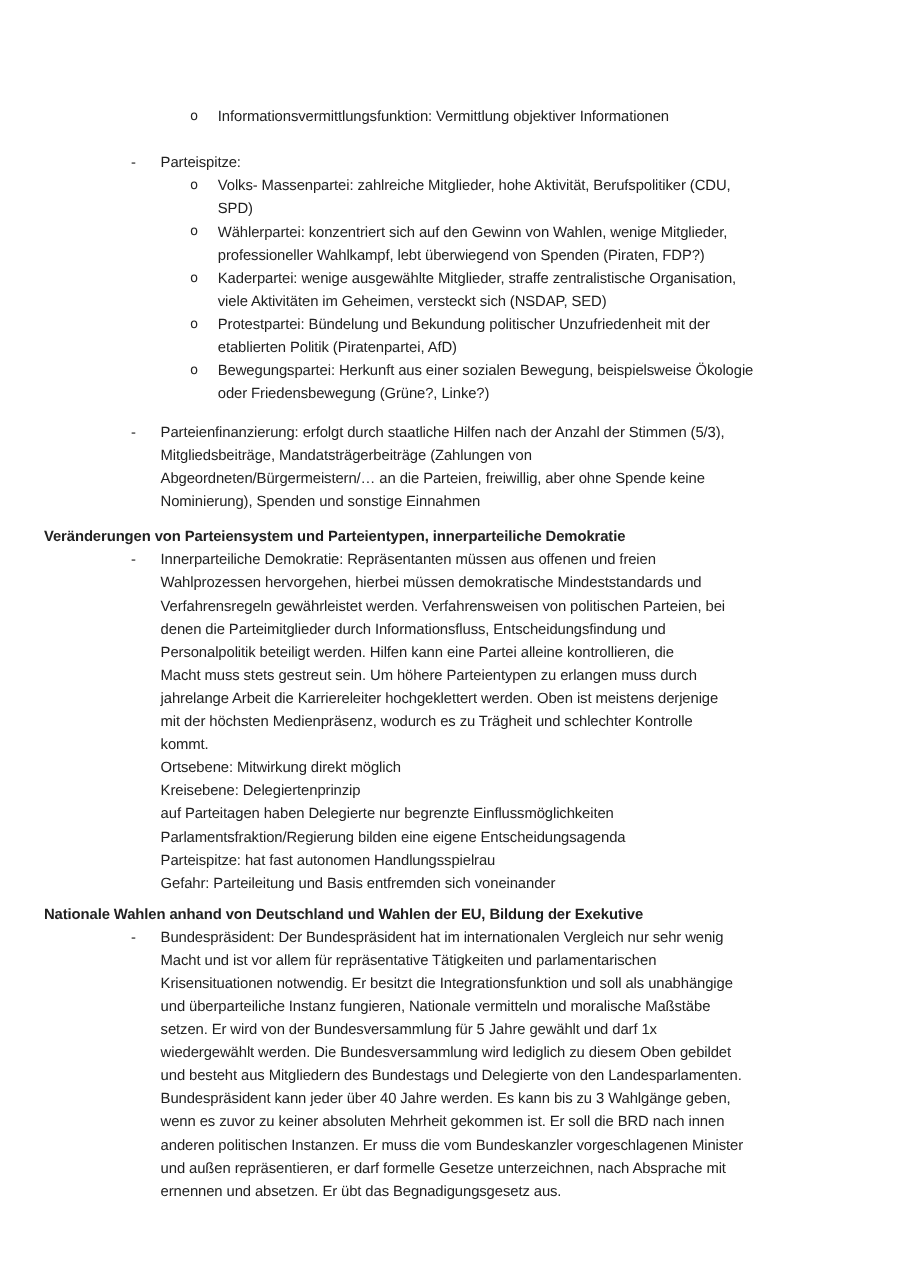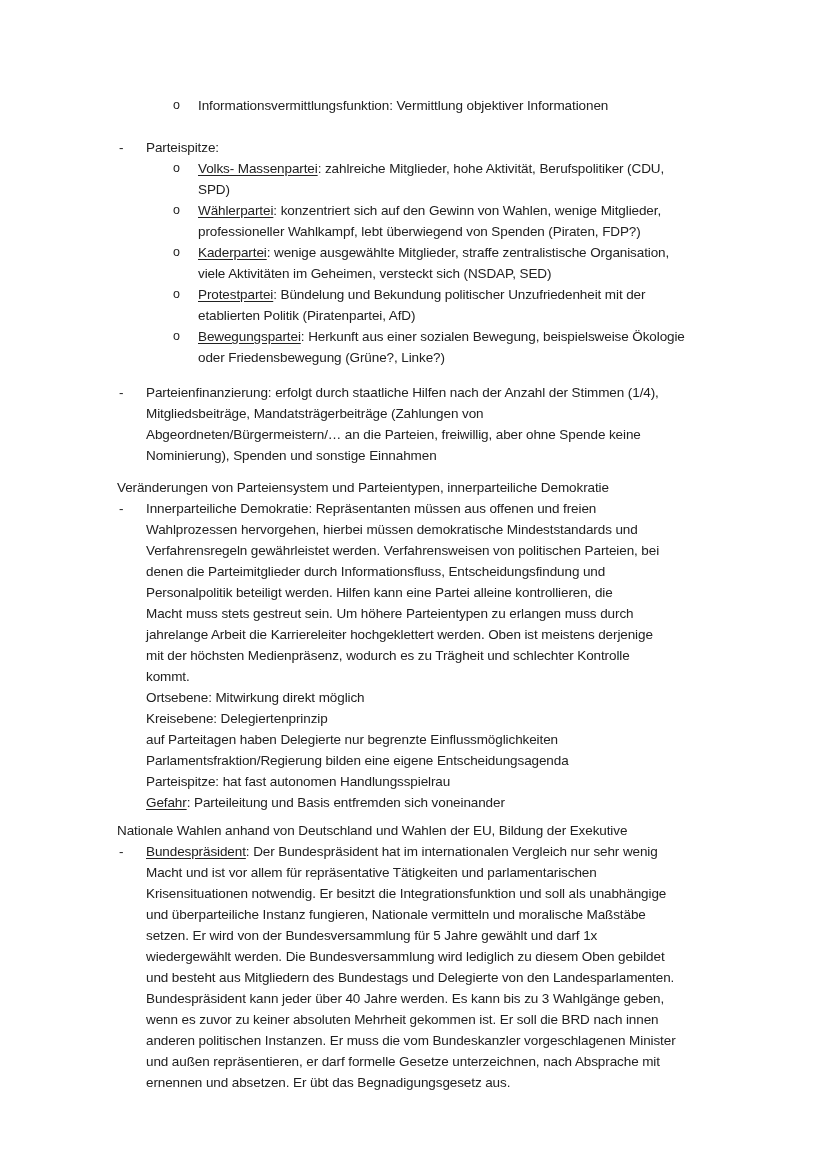--- a/index.html
+++ b/index.html
@@ -20,38 +20,37 @@
     color: #212121;
   }
   .content {
     position: absolute;
     top: 95px;
     left: 0;
     width: 828px;
   }
   .block { position: relative; }
   .heading {
-    margin-left: 117px;
-    font-weight: normal;
+    margin-left: 40px;
+    font-weight: bold;
   }
   .bullet1 { margin-left: 146px; }
   .bullet2 { margin-left: 198px; }
   .marker {
     position: absolute;
     top: 0;
     width: 20px;
   }
   .bullet1 > .marker { left: -27px; }
   .bullet2 > .marker { left: -25px; font-size: 12.5px; }
   .line {
     white-space: nowrap;
     height: 21px;
   }
   .u {
-    text-decoration: underline;
     text-underline-offset: 2px;
   }
   .spacer { width: 100%; }
 </style>
 </head>
 <body>
 
 <div class="page">
   <div class="content">
       <div class="block bullet2">
@@ -84,21 +83,21 @@
         <div class="line"><span>etablierten Politik (Piratenpartei, AfD)</span></div>
       </div>
       <div class="block bullet2">
         <span class="marker">o</span>
         <div class="line"><span class="u">Bewegungspartei</span><span>: Herkunft aus einer sozialen Bewegung, beispielsweise Ökologie</span></div>
         <div class="line"><span>oder Friedensbewegung (Grüne?, Linke?)</span></div>
       </div>
       <div class="spacer" style="height: 14px;"></div>
       <div class="block bullet1">
         <span class="marker">-</span>
-        <div class="line"><span>Parteienfinanzierung: erfolgt durch staatliche Hilfen nach der Anzahl der Stimmen (1/4),</span></div>
+        <div class="line"><span>Parteienfinanzierung: erfolgt durch staatliche Hilfen nach der Anzahl der Stimmen (5/3),</span></div>
         <div class="line"><span>Mitgliedsbeiträge, Mandatsträgerbeiträge (Zahlungen von</span></div>
         <div class="line"><span>Abgeordneten/Bürgermeistern/… an die Parteien, freiwillig, aber ohne Spende keine</span></div>
         <div class="line"><span>Nominierung), Spenden und sonstige Einnahmen</span></div>
       </div>
       <div class="spacer" style="height: 11px;"></div>
       <div class="block heading">
         <div class="line"><span>Veränderungen von Parteiensystem und Parteientypen, innerparteiliche Demokratie</span></div>
       </div>
       <div class="block bullet1">
         <span class="marker">-</span>

